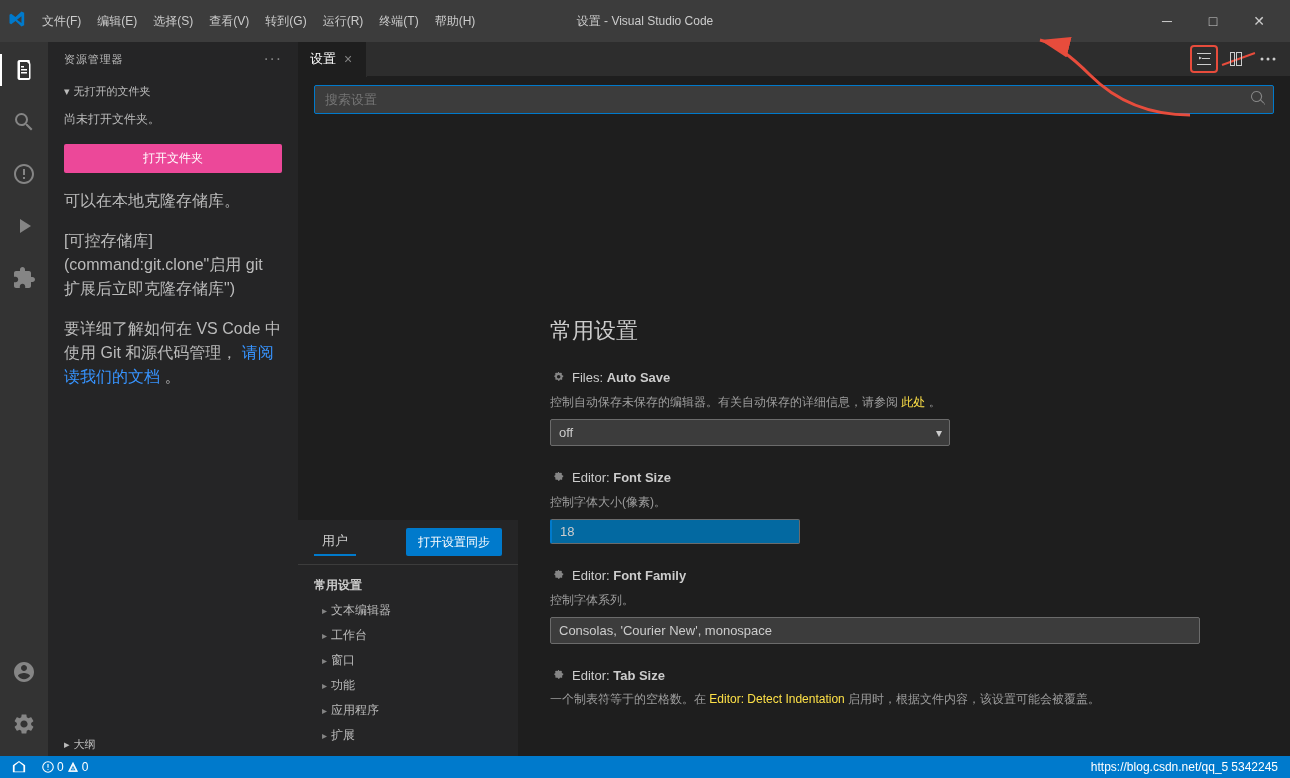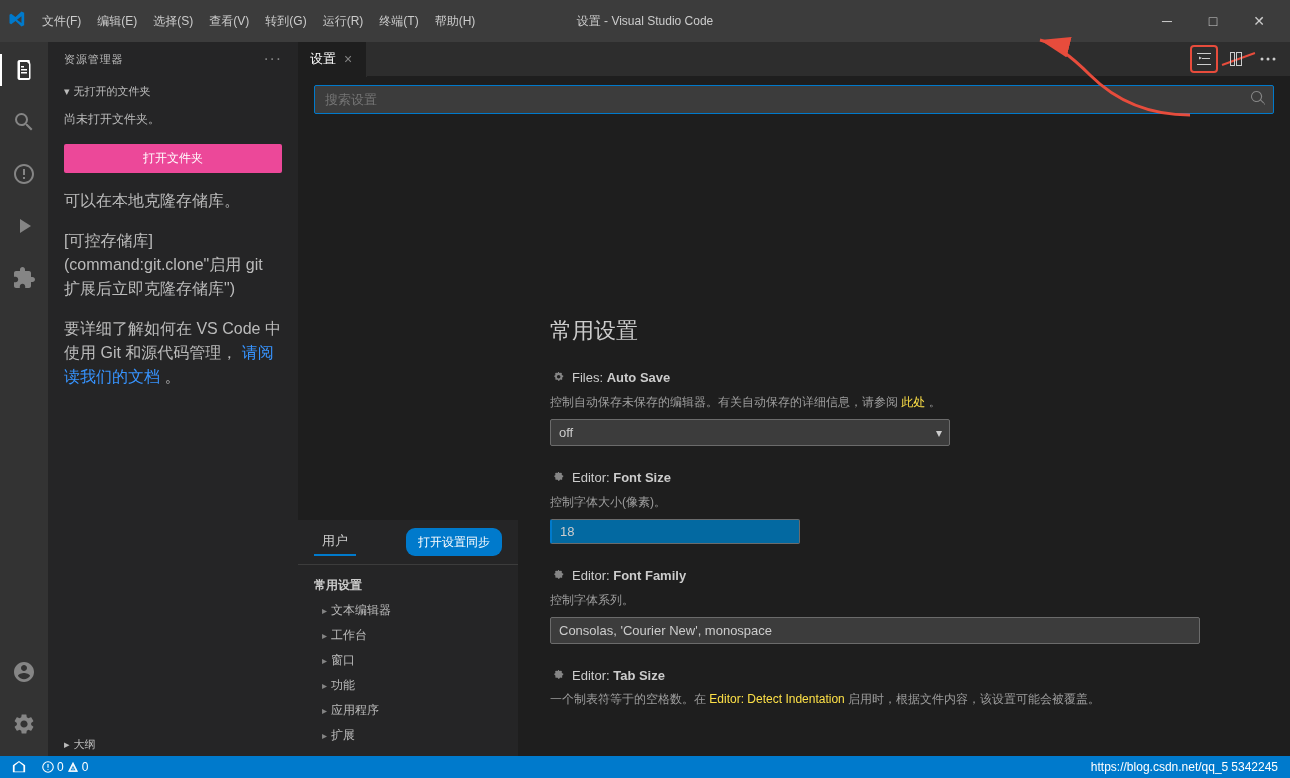--- a/index.html
+++ b/index.html
@@ -324,21 +324,21 @@
       margin-right: 16px;
     }
     .settings-sync-btn {
       margin-left: auto;
       background: #007acc;
       color: #ffffff;
       border: none;
       padding: 4px 12px;
       font-size: 12px;
       cursor: pointer;
-      border-radius: 9px;
+      border-radius: 2px;
       white-space: nowrap;
     }
     .nav-section-title {
       padding: 4px 16px;
       font-size: 12px;
       font-weight: bold;
       color: #cccccc;
     }
     .nav-item {
       padding: 4px 16px 4px 24px;

